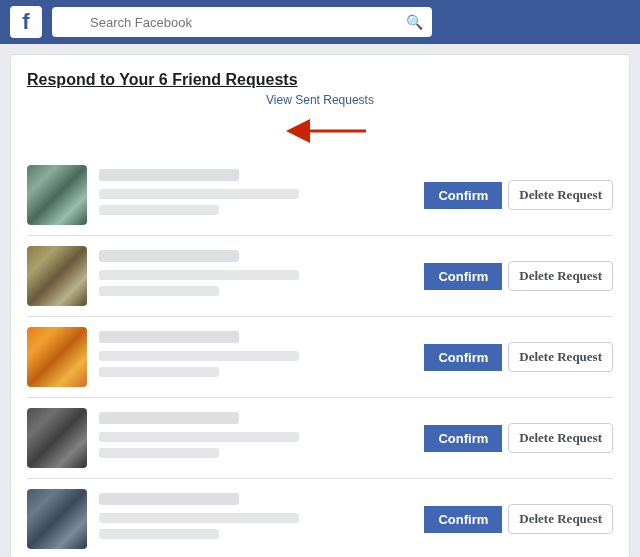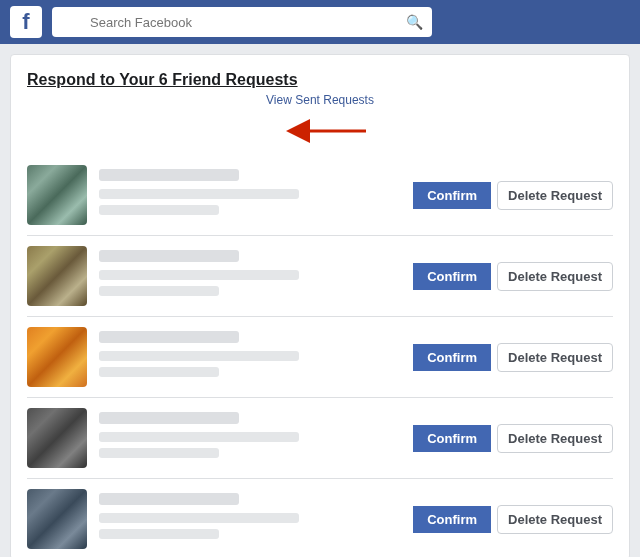--- a/index.html
+++ b/index.html
@@ -144,20 +144,21 @@
     .btn-delete {
       background: #fff;
       color: #4b4f56;
       border: 1px solid #ccd0d5;
       border-radius: 4px;
       padding: 6px 10px;
       font-size: 13px;
       font-weight: 600;
       cursor: pointer;
       white-space: nowrap;
+      font-family: Liberation Serif, serif;
     }
 
     
     .red-arrow {
       display: inline-block;
       vertical-align: middle;
       margin-left: 6px;
     }
   </style>
 </head>

